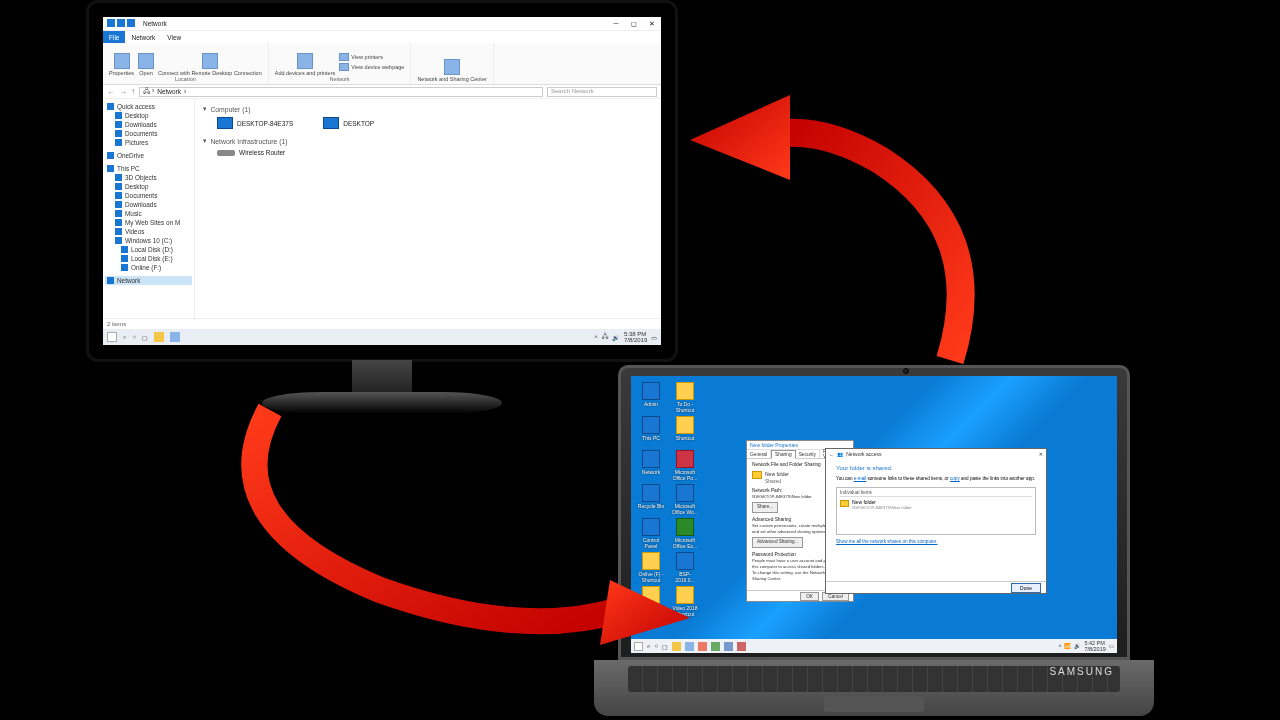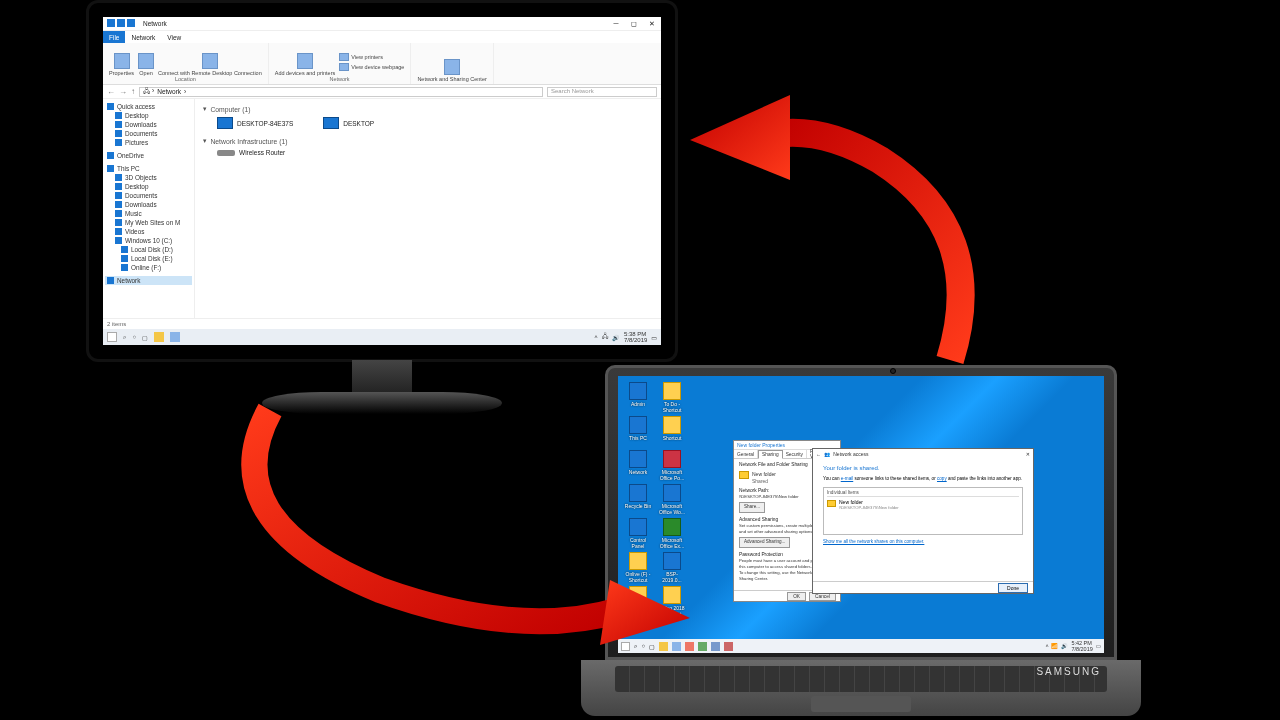--- a/index.html
+++ b/index.html
@@ -49,21 +49,21 @@
 .netitem .router{width:18px;height:6px;background:#888;border-radius:2px}
 
 .statusbar{height:11px;border-top:1px solid #eee;font-size:6px;color:#666;padding:0 4px;display:flex;align-items:center}
 
 .taskbar{height:16px;background:#e9eef4;display:flex;align-items:center;padding:0 4px;gap:6px;font-size:6px;color:#333}
 .taskbar .ic{width:10px;height:10px;background:#8ab4e8}
 .taskbar .win{background:#fff;border:1px solid #aaa}
 .taskbar .tray{margin-left:auto;display:flex;align-items:center;gap:4px}
 
 
-.laptop{position:absolute;right:99px;bottom:0;width:576px;height:355px}
+.laptop{position:absolute;right:86px;bottom:0;width:576px;height:355px}
 .lap-bezel{width:512px;height:295px;background:linear-gradient(#3a3a3a,#1e1e1e);border-radius:10px 10px 0 0;padding:8px 10px 4px;border:3px solid #555}
 .lap-cam{position:absolute;left:50%;top:3px;transform:translateX(-50%);width:6px;height:6px;background:#222;border-radius:50%;border:1px solid #000}
 .lap-screen{width:100%;height:100%;background:linear-gradient(135deg,#0a7bd4 0%,#0a7bd4 40%,#1aa0ff 50%,#0a7bd4 60%);position:relative;overflow:hidden;font-size:6px}
 .lap-base{width:560px;height:56px;background:linear-gradient(#6a6a6a,#444);margin-left:-24px;border-radius:0 0 14px 14px;position:relative}
 .lap-brand{position:absolute;right:40px;top:6px;color:#ddd;font-size:10px;letter-spacing:2px}
 .lap-keys{position:absolute;left:34px;top:6px;right:34px;height:26px;background:repeating-linear-gradient(90deg,#333 0,#333 14px,#444 14px,#444 15px),repeating-linear-gradient(#333 0,#333 7px,#444 7px,#444 8px);border-radius:3px}
 .lap-track{position:absolute;left:50%;bottom:4px;transform:translateX(-50%);width:100px;height:16px;background:#555;border-radius:3px}
 
 .desk-icon{position:absolute;width:28px;text-align:center;color:#fff;font-size:5px;text-shadow:0 0 2px #000}
 .desk-icon .ic{width:18px;height:18px;margin:0 auto 1px;background:#ffd050;border:1px solid #c90}

